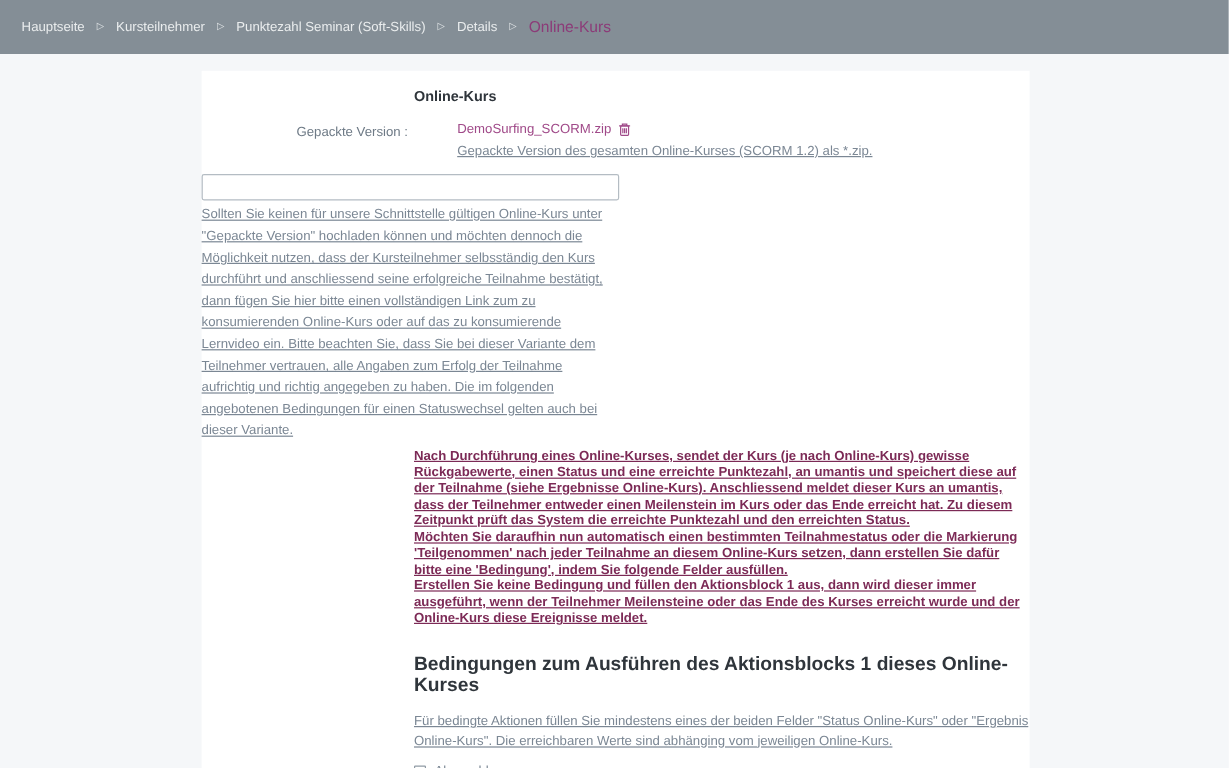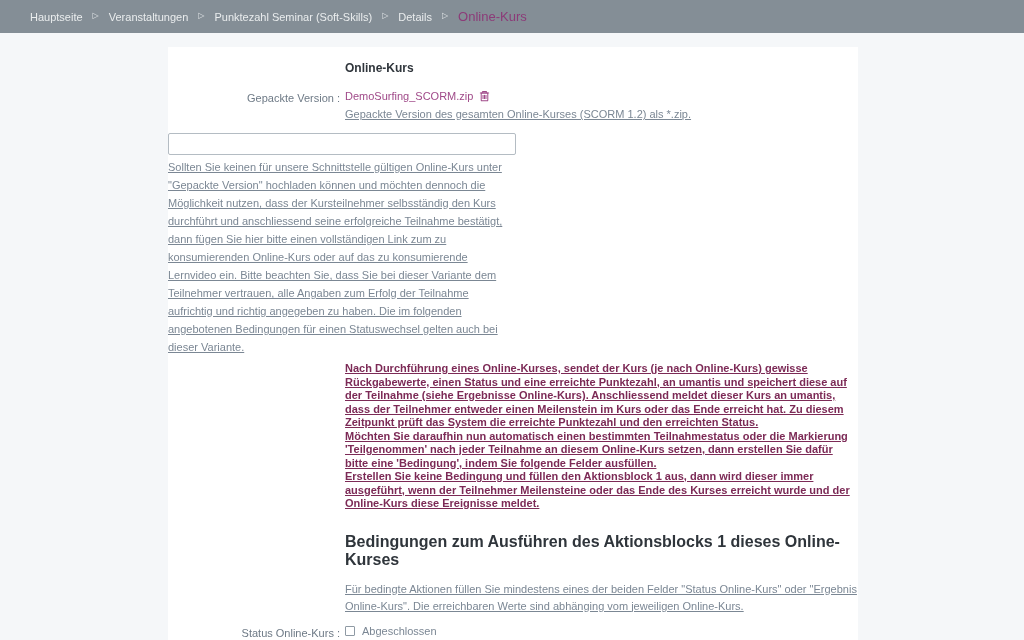--- a/index.html
+++ b/index.html
@@ -5,23 +5,23 @@
   * { margin:0; padding:0; box-sizing:border-box; }
   html,body { width:1024px; height:640px; overflow:hidden; }
   body {
     font-family:"Liberation Sans", sans-serif;
     background:#f5f7f9;
     color:#707c88;
     font-size:11px;
   }
   
   .topbar {
-    height:33px; background:#848e96;
+    height:45px; background:#848e96;
     display:flex; align-items:center;
-    padding-left:30px; gap:10px;
+    padding-left:18px; gap:10px;
     font-size:11px; color:#eaedee;
     white-space:nowrap;
   }
   .crumb { cursor:pointer; }
   .sep { font-size:8px; color:#dfe3e5; transform:translateY(-1px); }
   .crumb.active { color:#8c3b78; font-size:13px; font-weight:400; cursor:default; }
   
   .page { position:relative; width:1024px; height:607px; }
   .panel {
     position:absolute; left:168px; top:14px;
@@ -30,21 +30,21 @@
   }
   .indent { margin-left:177px; width:513px; }
   .title {
     margin:14px 0 0 177px;
     font-size:12px; font-weight:bold; color:#2f353b;
   }
   .row { display:grid; grid-template-columns:177px 1fr; }
   .row .label {
     text-align:right; padding-right:5px; color:#6e7a86; padding-top:2px;
   }
-  .row-gepackte { margin-top:15px; }
+  .row-gepackte { margin-top:15px;gap:36px; }
   .file-line { display:flex; align-items:center; gap:6px; }
   .file-link { color:#a04a89; text-decoration:none; cursor:pointer; }
   .trash { cursor:pointer; display:inline-flex; color:#a04a89; }
   .help { color:#7b8794; line-height:18px; margin-top:3px;text-decoration:underline; }
   .help--narrow { width:348px; }
   .row-alternativ { margin-top:10px; }
   .text-input {
     width:348px; height:22px;
     border:1px solid #b4bcc3; border-radius:2px;
     background:#fff; font-family:inherit; font-size:11px; color:#4a545e;
@@ -71,21 +71,21 @@
     border:1px solid #8f9aa4; border-radius:1px;
     background:#fff; margin:0 7px 0 0; cursor:pointer; flex:none;
   }
 </style>
 </head>
 <body>
 
 <div class="topbar">
   <span class="crumb">Hauptseite</span>
   <span class="sep">▷</span>
-  <span class="crumb">Veranstaltungen</span>
+  <span class="crumb">Kursteilnehmer</span>
   <span class="sep">▷</span>
   <span class="crumb">Punktezahl Seminar (Soft-Skills)</span>
   <span class="sep">▷</span>
   <span class="crumb">Details</span>
   <span class="sep">▷</span>
   <span class="crumb active">Online-Kurs</span>
 </div>
 
 <div class="page">
   <div class="panel">

